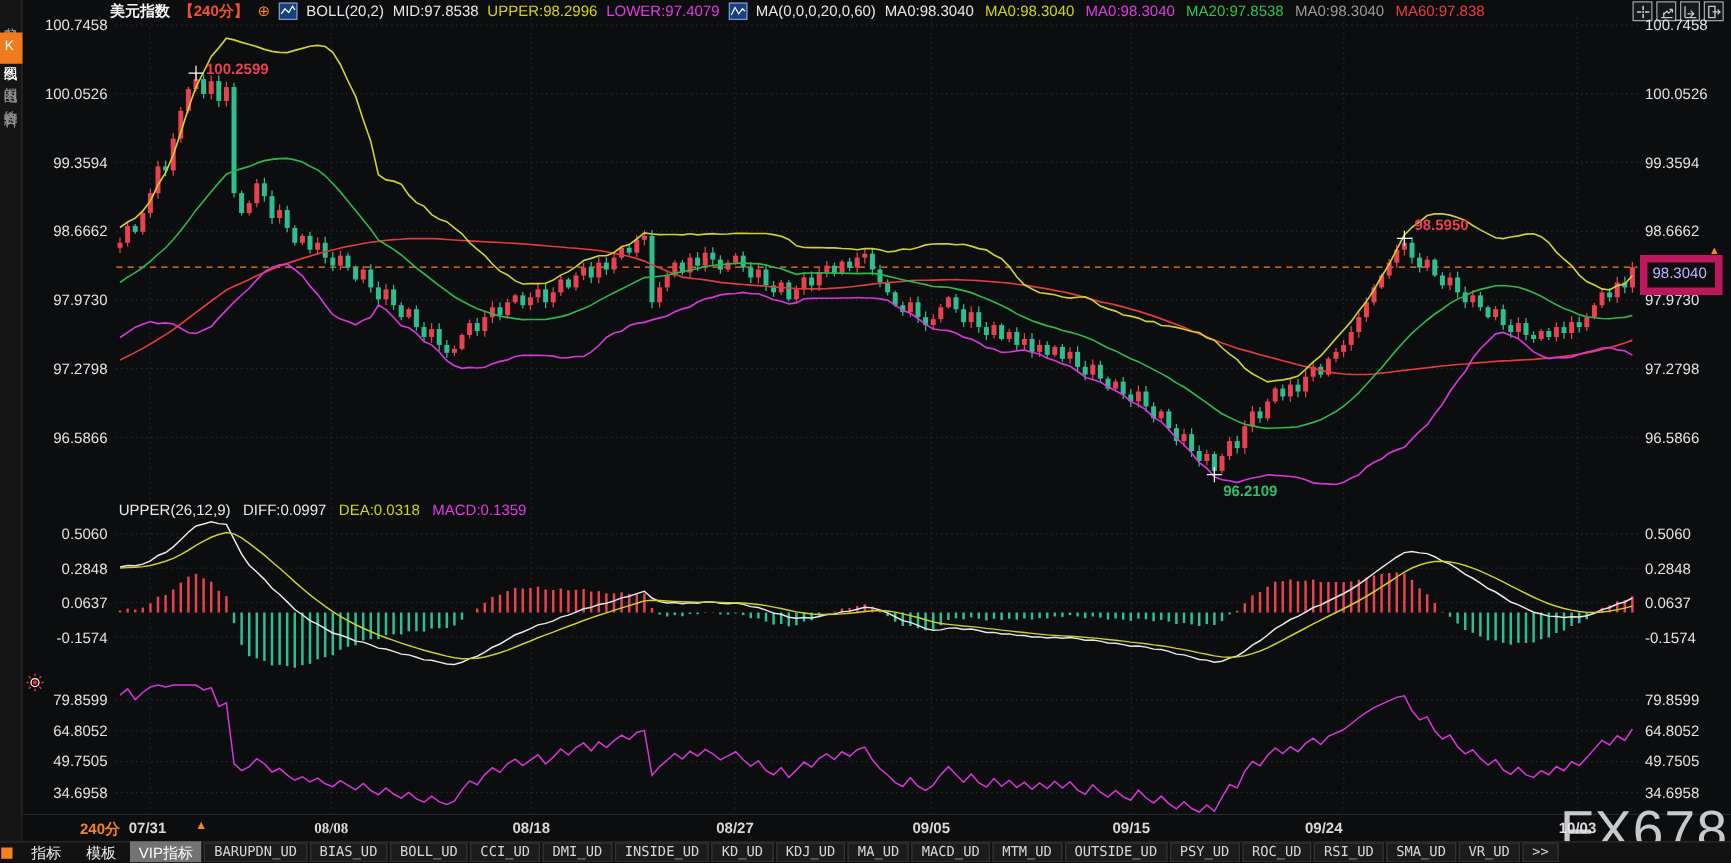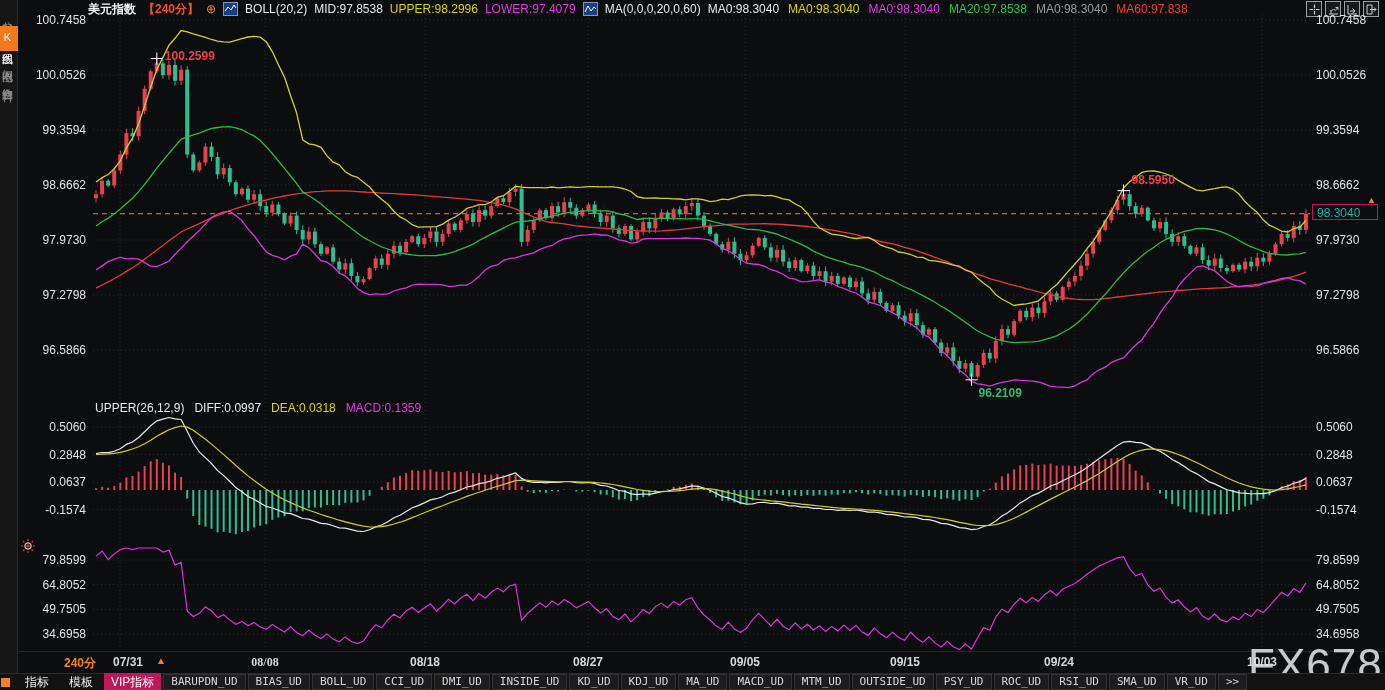--- a/index.html
+++ b/index.html
@@ -24,37 +24,37 @@
   #header-icons{position:absolute;right:6px;top:1px;display:flex;gap:3px;}
   .hicon{width:14px;height:14px;border:1px solid #9aa0a6;background:#17181a;display:flex;
          align-items:center;justify-content:center;cursor:pointer;}
   
   .ylab{position:absolute;font-size:12px;color:#e3e3e3;width:70px;z-index:3;}
   .ylab.left{left:16px;text-align:right;}
   .ylab.right{left:1316px;text-align:left;}
   
   .pane-title{position:absolute;left:95px;font-size:12px;display:flex;gap:10px;z-index:4;white-space:nowrap;}
   
-  #price-tag{position:absolute;left:1312px;top:204px;width:66px;height:16px;border:1px solid #be185d;
-             background:#0c0d0f;color:#14b8a6;font-size:12px;line-height:16px;text-align:left;
+  #price-tag{position:absolute;left:1312px;top:204px;width:66px;height:32px;border:6px solid #be185d;
+             background:#0c0d0f;color:#c4b5fd;font-size:12px;line-height:16px;text-align:left;
              padding-left:4px;box-sizing:border-box;z-index:5;}
   #price-arrow{position:absolute;left:1367px;top:195px;color:#f5821f;font-size:9px;z-index:6;}
   
   #xaxis{position:absolute;left:18px;top:651px;width:1367px;height:22px;border-top:1px solid #23262b;
          background:#0c0d0f;z-index:4;}
   #period-label{position:absolute;left:46px;top:3px;color:#f5821f;font-size:12px;font-weight:bold;cursor:pointer;}
   #period-arrow{position:absolute;left:138px;top:3px;color:#f5821f;font-size:10px;}
   .dlab{position:absolute;top:3px;transform:translateX(-50%);font-size:12px;font-weight:bold;color:#d8d8d8;}
   
   #toolbar{position:absolute;left:0;bottom:0;width:1385px;height:17px;background:#121212;
            border-top:1px solid #2c2c2c;display:flex;align-items:center;gap:2px;padding-left:1px;
            box-sizing:border-box;font-size:11px;z-index:7;}
   #tb-square{width:9px;height:9px;background:#f5821f;margin-right:4px;}
   .tb-tab{color:#eee;padding:0 9px;cursor:pointer;font-size:12px;}
-  .tb-tab.active{background:#be185d;color:#fff;padding:1px 7px;}
+  .tb-tab.active{background:#737373;color:#fff;padding:1px 7px;}
   .tb-ind{font-family:"DejaVu Sans Mono",monospace;color:#d6d6d6;background:#1c1c1e;
           border:1px solid #333;padding:0 7px;height:14px;line-height:13px;cursor:pointer;}
   
   #watermark{position:absolute;left:1248px;top:640px;font-size:44px;color:rgba(225,228,232,0.88);
              letter-spacing:1px;z-index:6;font-weight:400;}
   #alert-ic{position:absolute;left:20px;top:538px;z-index:4;}
   svg text{font-family:"Liberation Sans",sans-serif;}
 </style>
 </head>
 <body>
@@ -820,21 +820,21 @@
       <div class="ylab right" style="top: 577.69px;">64.8052</div>
       <div class="ylab left" style="top: 602.379px;">49.7505</div>
       <div class="ylab right" style="top: 602.379px;">49.7505</div>
       <div class="ylab left" style="top: 627.069px;">34.6958</div>
       <div class="ylab right" style="top: 627.069px;">34.6958</div>
     </div>
 
   <div id="xaxis">
     <span id="period-label">240分</span>
     <span id="period-arrow">▲</span>
-  <span class="dlab" style="left: 110px;">07/31</span>
+  <span class="dlab" style="left: 100px;">07/31</span>
       <span class="dlab" style="left: 247px; font-family: Liberation Serif, serif;">08/08</span>
       <span class="dlab" style="left: 407px;">08/18</span>
       <span class="dlab" style="left: 570px;">08/27</span>
       <span class="dlab" style="left: 727px;">09/05</span>
       <span class="dlab" style="left: 887px;">09/15</span>
       <span class="dlab" style="left: 1041px;">09/24</span>
       <span class="dlab" style="left: 1244px;">10/03</span>
     </div>
 
   <div id="toolbar">

